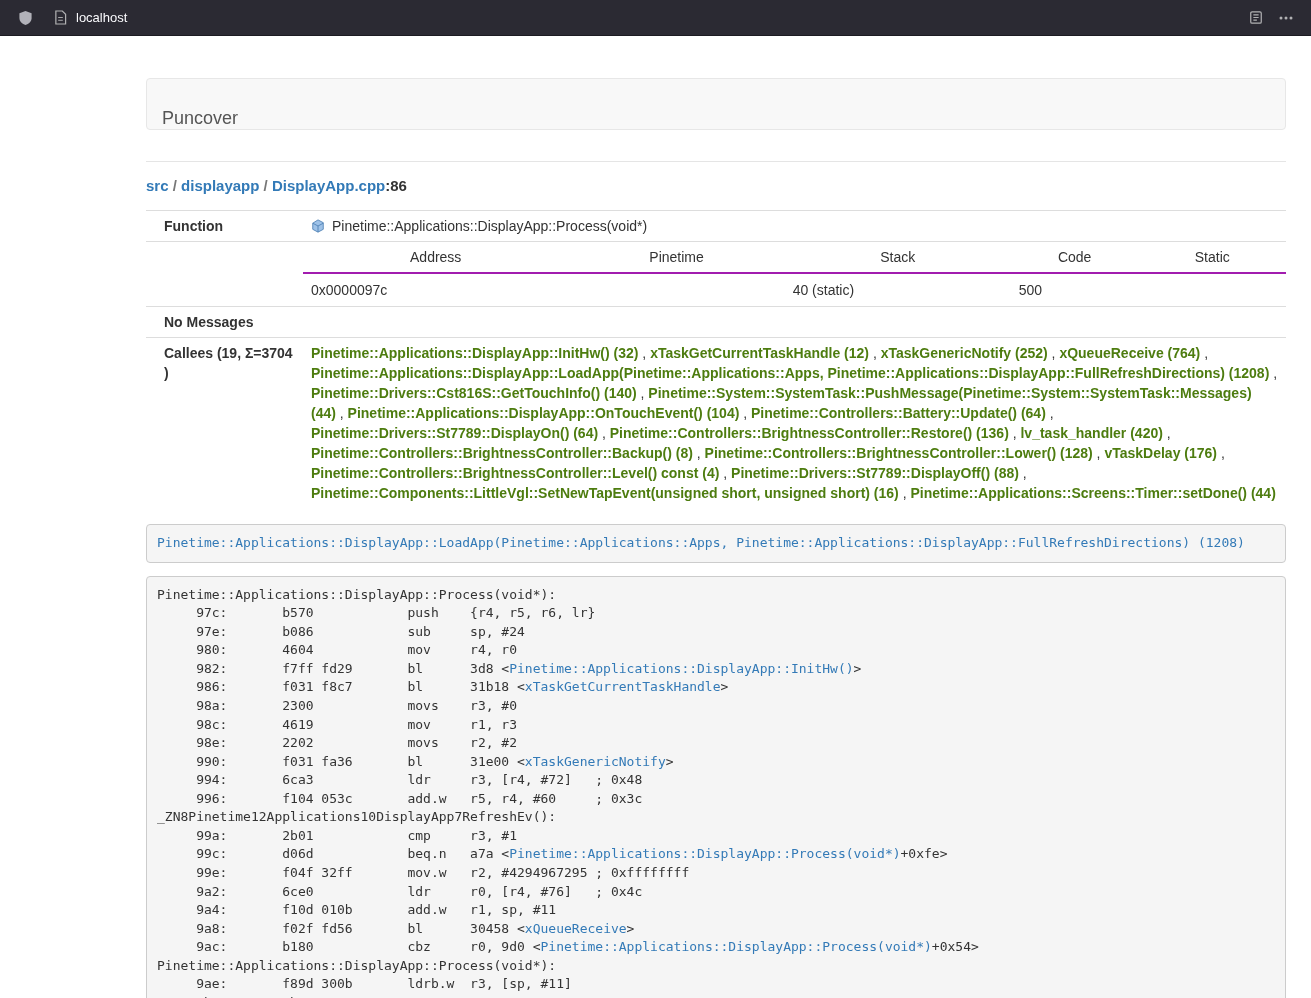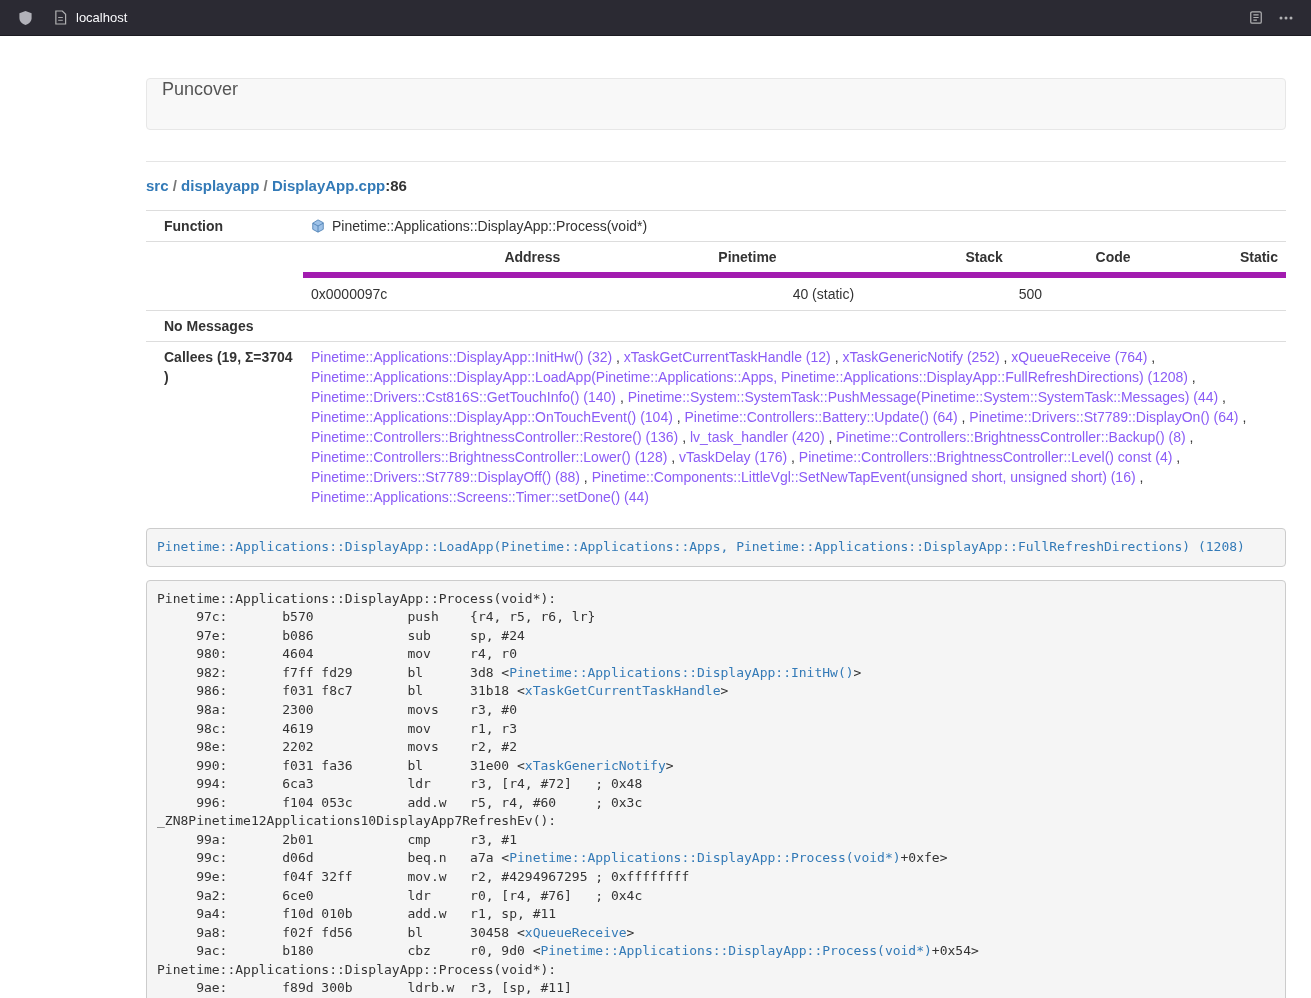--- a/index.html
+++ b/index.html
@@ -24,44 +24,44 @@
     overflow: hidden; white-space: nowrap;
   }
   .urlbar .doc-wrap { display: flex; margin-right: 9px; }
   .url-host { color: #fbfbfe; font-weight: normal; }
   .url-rest { color: #b1b1b3; }
   
   .container { width: 1140px; margin-left: 146px; }
   .navbar {
     margin-top: 42px; height: 52px; background: #f8f8f8;
     border: 1px solid #e7e7e7; border-radius: 4px;
-    display: flex; align-items: flex-start; padding: 0 15px;
+    display: flex; align-items: flex-end; padding: 0 15px;
   }
   .brand { font-size: 18px; color: #555; }
   hr.sep { border: none; border-top: 1px solid #e5e5e5; margin: 31px 0 0; }
   .crumbs { margin: 14px 0; font-size: 15px; font-weight: bold; color: #333; line-height: 20px; }
   .crumbs a { color: #337ab7; text-decoration: none; }
   .bc-sep { color: #777; }
   table.main { width: 100%; border-collapse: collapse; }
   table.main > tbody > tr > th,
   table.main > tbody > tr > td {
     border-top: 1px solid #ddd; padding: 5px 8px; text-align: left;
     vertical-align: top; font-size: 14px; line-height: 20px;
   }
   th.rowlabel { width: 157px; font-weight: bold; padding-left: 18px !important; }
   td.nest { padding: 0 !important; }
   table.inner { width: 100%; border-collapse: collapse; }
   table.inner th {
-    padding: 5px 8px; text-align: right; border-bottom: 6px solid #a21caf;
-    font-weight: bold; line-height: 20px;
+    padding: 5px 8px; text-align: center; border-bottom: 2px solid #a21caf;
+    font-weight: normal; line-height: 20px;
   }
   table.inner td { padding: 6px 8px; line-height: 20px; }
   .fn-cell { display: flex; align-items: center; gap: 7px; }
   .callees { line-height: 20px; }
-  .callees a { color: #8b5cf6; text-decoration: none; }
+  .callees a { color: #4d7c0f; text-decoration: none; font-weight: bold; }
   pre {
     font-family: "DejaVu Sans Mono", "Liberation Mono", monospace;
     font-size: 13px; line-height: 1.42857; color: #333;
     background: #f5f5f5; border: 1px solid #ccc; border-radius: 4px;
     padding: 9px 10px; white-space: pre; overflow: hidden;
   }
   pre a { color: #337ab7; text-decoration: none; }
   pre.highlight { margin: 16px 0 13px; }
   pre.codeblock { margin: 0; }
 </style>

